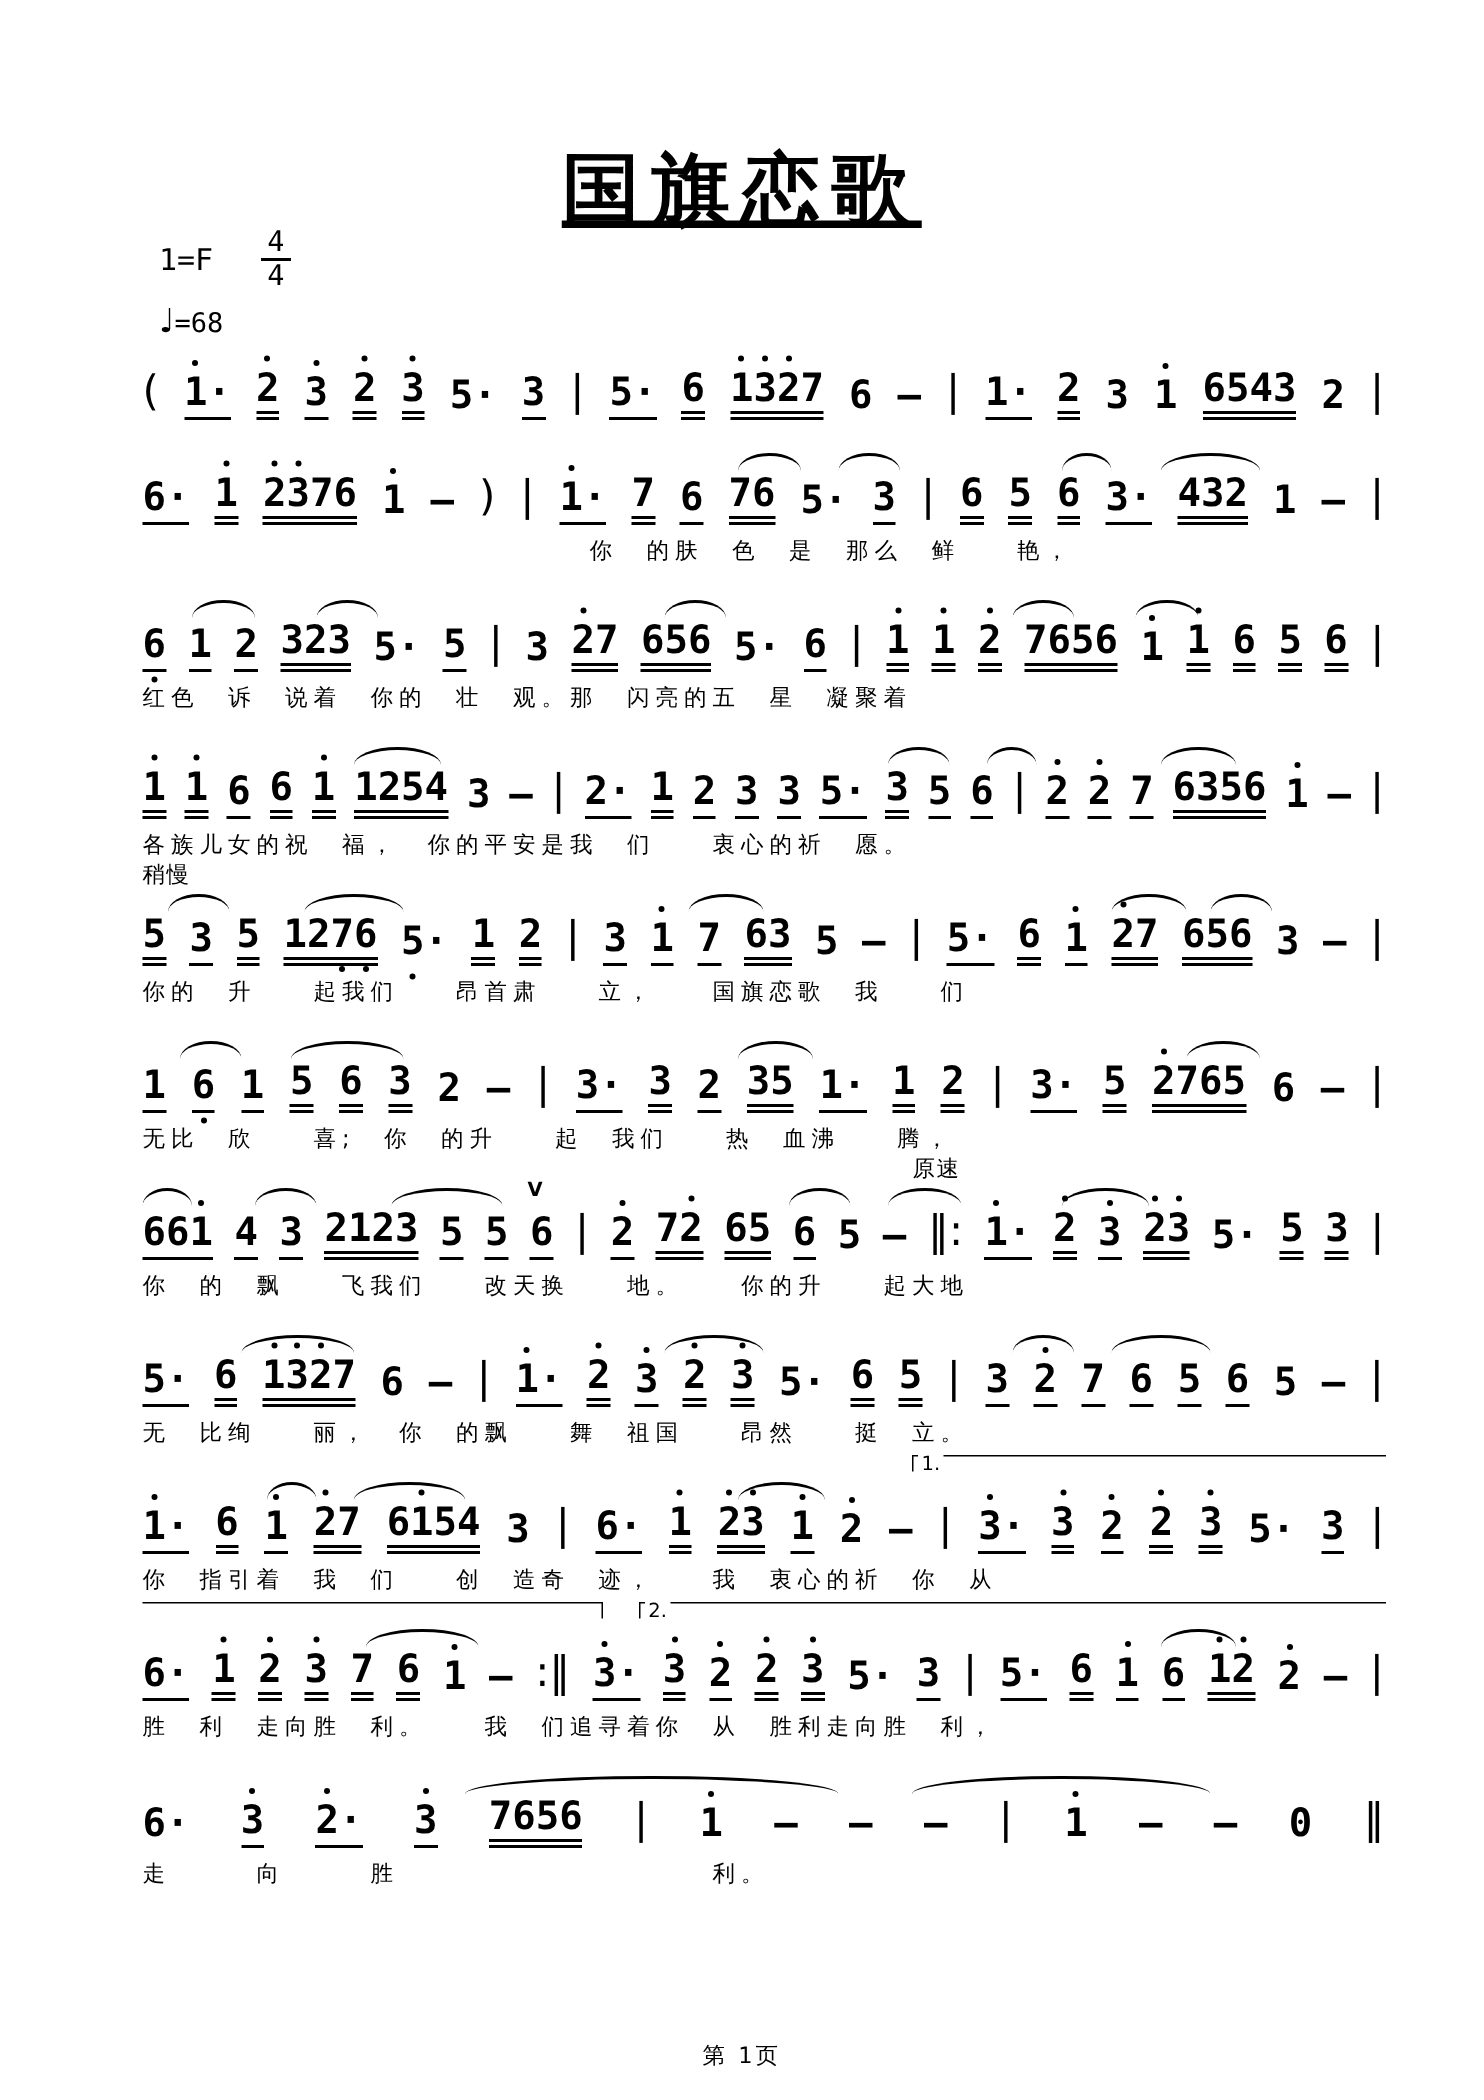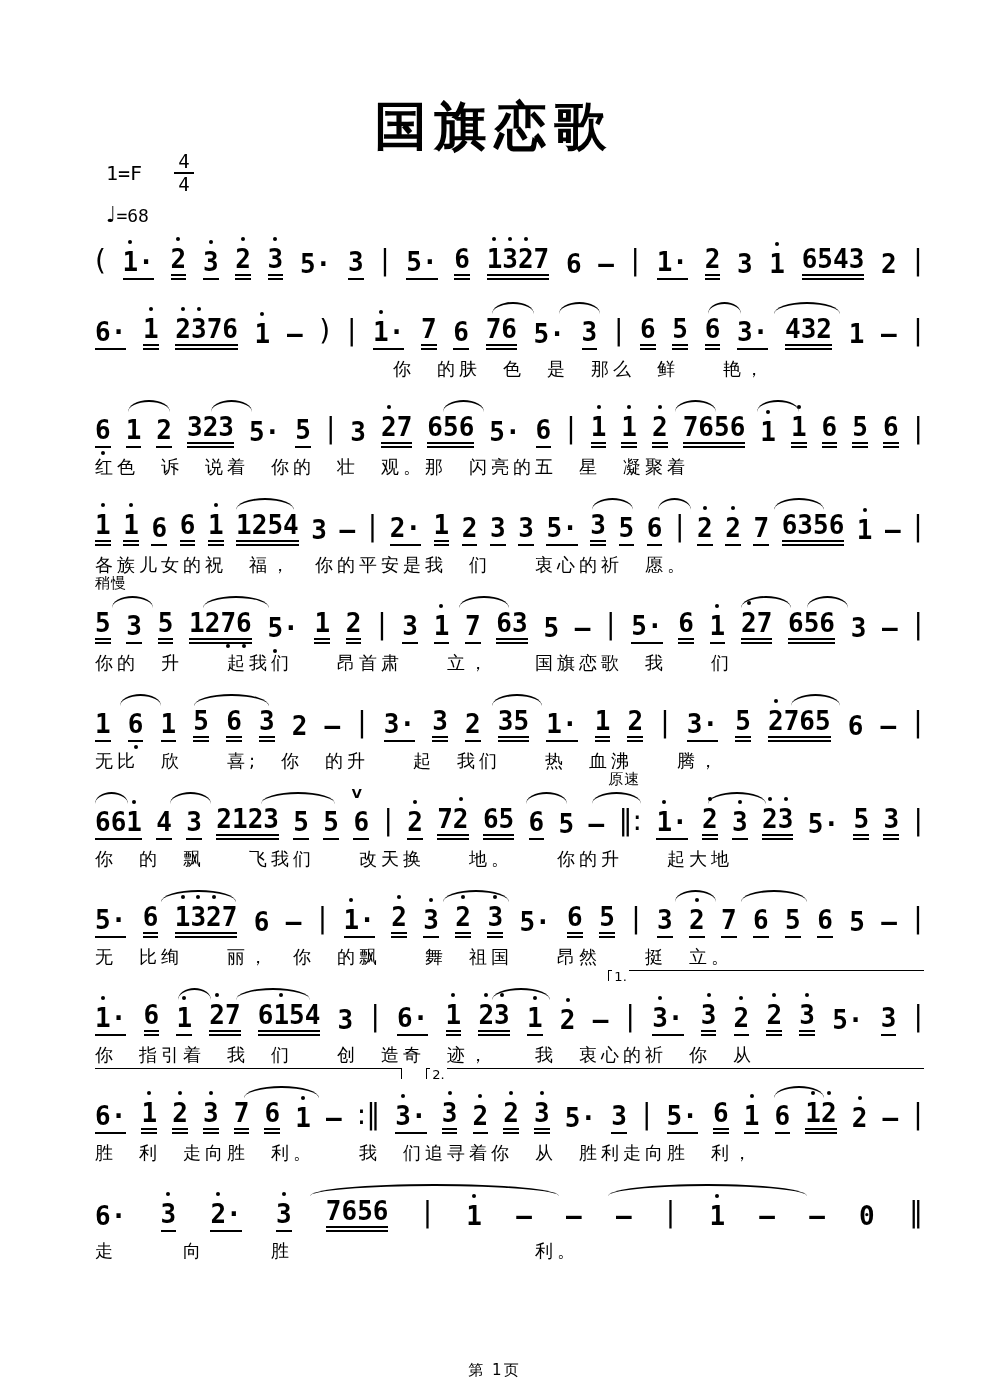--- a/index.html
+++ b/index.html
@@ -1,20 +1,20 @@
 <!DOCTYPE html>
 <html><head>
 <meta charset="utf-8">
 <style>
   html,body{margin:0;padding:0;background:#fff;}
   body{width:989px;height:1400px;font-family:"DejaVu Sans",sans-serif;color:#000;}
   .page{position:relative;width:989px;height:1400px;background:#fff;overflow:hidden;}
 
   .title{position:absolute;top:92px;left:0;width:100%;text-align:center;
-         font-family:"Liberation Serif",serif;font-weight:bold;font-size:52px;letter-spacing:8px;}
+         font-family:"Liberation Serif",serif;font-weight:bold;font-size:52px;letter-spacing:8px;text-decoration:underline;}
 
   .keyblock{position:absolute;left:106px;top:152px;font-family:"DejaVu Sans Mono",monospace;
             font-size:20px;line-height:1;}
   .keyrow{display:flex;align-items:center;gap:16px;}
   .timesig{display:inline-block;text-align:center;margin-left:16px;font-size:19px;}
   .ts-top{display:block;border-bottom:2px solid #000;padding:0 4px 1px;}
   .ts-bot{display:block;padding-top:1px;}
   .temporow{margin-top:10px;font-size:18px;}
   .temponote{font-family:"DejaVu Sans",sans-serif;font-size:22px;}
 
@@ -27,21 +27,21 @@
   .notes-row{display:flex;justify-content:space-between;align-items:flex-end;height:54px;
              font-family:"DejaVu Sans Mono",monospace;font-size:26px;font-weight:bold;line-height:1;}
   .tok{position:relative;display:inline-block;padding-bottom:3px;white-space:nowrap;}
   .tok.u1{border-bottom:2px solid #000;}
   .tok.u2{border-bottom:6px double #000;padding-bottom:2px;}
   .tok.bar{font-weight:normal;font-family:"DejaVu Sans",sans-serif;font-size:28px;padding-bottom:5px;}
   .ch{position:relative;display:inline-block;}
   .dot{position:absolute;left:50%;margin-left:-2px;width:4px;height:4px;border-radius:50%;background:#000;}
   .dot-hi{top:-9px;}
   .dot-lo{bottom:-12px;}
-  .lyrics-row{margin-top:8px;font-size:18px;letter-spacing:4px;white-space:pre;line-height:1.2;}
+  .lyrics-row{margin-top:8px;font-size:15px;letter-spacing:4px;white-space:pre;line-height:1.2;}
   .mark{position:absolute;top:-16px;font-size:15px;letter-spacing:1px;}
   .mark.breath{top:0;font-size:13px;font-weight:bold;}
   .bracket{position:absolute;top:-12px;height:10px;border-top:1px solid #000;}
   .bracket.lbl{border-left:1px solid #000;}
   .bracket.cont{border-right:1px solid #000;}
   .bracket span{position:absolute;left:3px;top:-2px;font-size:13px;background:#fff;padding:0 2px;}
   .slur{position:absolute;top:6px;height:10px;border-top:2px solid #000;
         border-radius:50% 50% 0 0 / 100% 100% 0 0;}
 
   .footer{position:absolute;top:1361px;left:0;width:100%;text-align:center;font-size:15px;letter-spacing:2px;}

